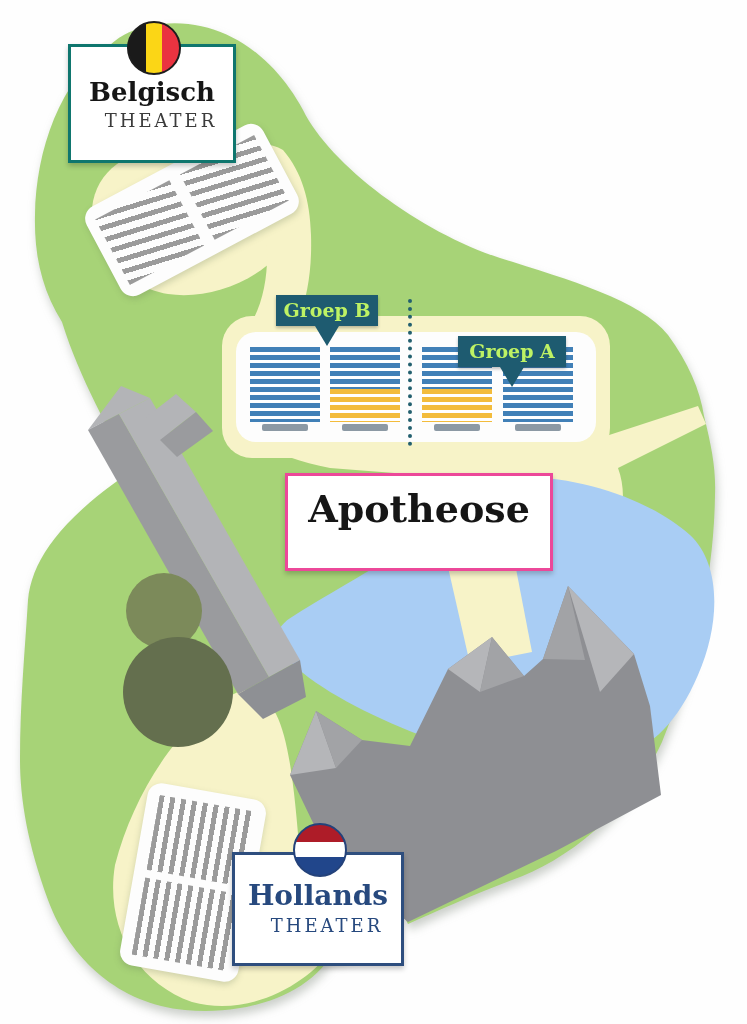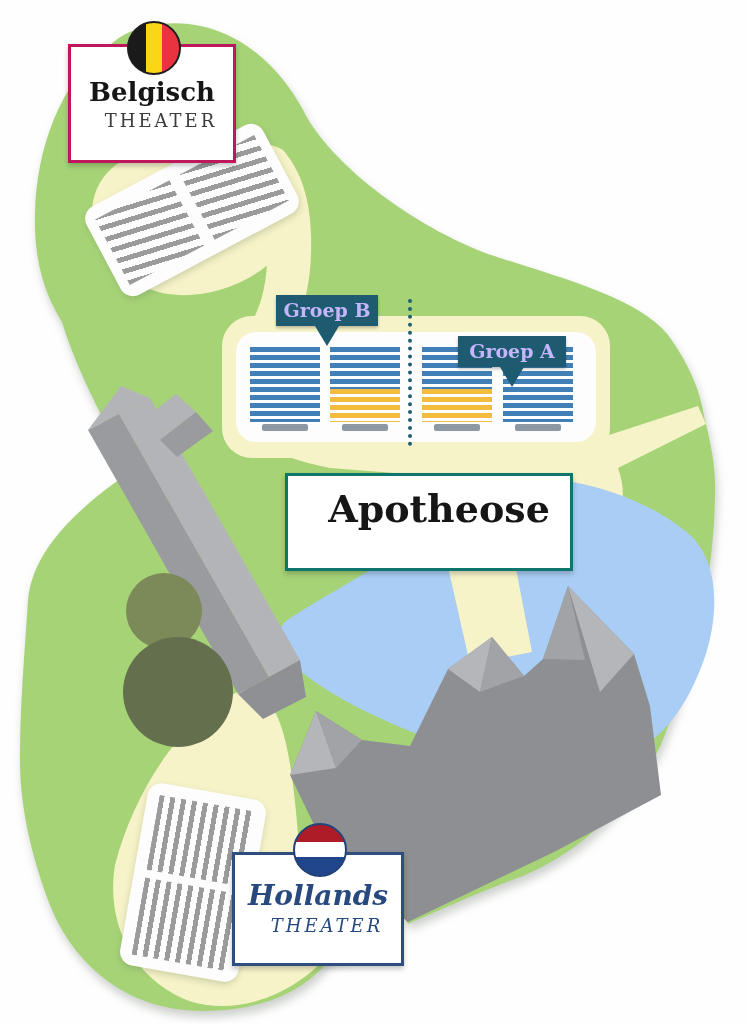--- a/index.html
+++ b/index.html
@@ -34,35 +34,35 @@
   .seat-block.blue{background-image:repeating-linear-gradient(180deg,#4180b7 0 5px,#ffffff 5px 8px);}
   .seat-block .sb-top{position:absolute;left:0;top:0;width:100%;height:42px;
      background-image:repeating-linear-gradient(180deg,#4180b7 0 5px,#ffffff 5px 8px);}
   .seat-block .sb-bottom{position:absolute;left:0;top:42px;width:100%;height:33px;
      background-image:repeating-linear-gradient(180deg,#f3bc3c 0 5px,#ffffff 5px 8px);}
   .podium{position:absolute;left:12px;top:77px;width:46px;height:7px;background:#8c99a4;border-radius:2px;}
   .divider-dotted{position:absolute;left:408px;top:299px;height:147px;width:0;
      border-left:4px dotted #23606f;}
 
   
-  .group-badge{position:absolute;height:31px;background:#1e5b70;color:#c4b5fd;
+  .group-badge{position:absolute;height:31px;background:#1e5b70;color:#bef264;
      font-weight:bold;font-size:19px;text-align:center;line-height:31px;
      box-shadow:0 2px 3px rgba(0,0,0,.25);}
   .badge-b{left:276px;top:295px;width:102px;}
   .badge-a{left:458px;top:295px;width:108px;margin-top:41px;}
   .badge-pointer{position:absolute;left:50%;top:31px;margin-left:-12px;width:0;height:0;
      border-left:12px solid transparent;border-right:12px solid transparent;
      border-top:20px solid #1e5b70;}
 
   
   .sign{position:absolute;background:#ffffff;text-align:center;
         box-shadow:0 3px 5px rgba(0,0,0,.22);}
-  .sign-belgisch{left:68px;top:44px;width:162px;height:113px;border:3px solid #be185d;}
-  .sign-hollands{left:232px;top:852px;width:166px;height:108px;border:3px solid #2e4e7e;font-style:italic;}
-  .sign-apotheose{left:285px;top:473px;width:262px;height:92px;border:3px solid #0f766e;padding-left:20px;}
+  .sign-belgisch{left:68px;top:44px;width:162px;height:113px;border:3px solid #0f766e;}
+  .sign-hollands{left:232px;top:852px;width:166px;height:108px;border:3px solid #2e4e7e;}
+  .sign-apotheose{left:285px;top:473px;width:262px;height:92px;border:3px solid #ec4899;}
   .flag{position:absolute;left:50%;width:50px;height:50px;margin-left:-25px;border-radius:50%;}
   .flag-be{top:-26px;border:2px solid #1d1d1d;
      background:linear-gradient(90deg,#1a1a1a 0 34%,#fbd616 34% 66%,#ea3340 66%);}
   .flag-nl{top:-32px;border:2px solid #24427a;
      background:linear-gradient(180deg,#ae1c28 0 34%,#ffffff 34% 64%,#21468b 64%);}
   .sign-title{font-weight:bold;color:#161616;}
   .sign-sub{letter-spacing:3px;color:#3c3c3c;margin-left:18px;}
   .sign-belgisch .sign-title{margin-top:30px;font-size:26px;}
   .sign-belgisch .sign-sub{margin-top:3px;font-size:18px;}
   .sign-hollands .sign-title{margin-top:24px;font-size:28px;color:#27497e;}

